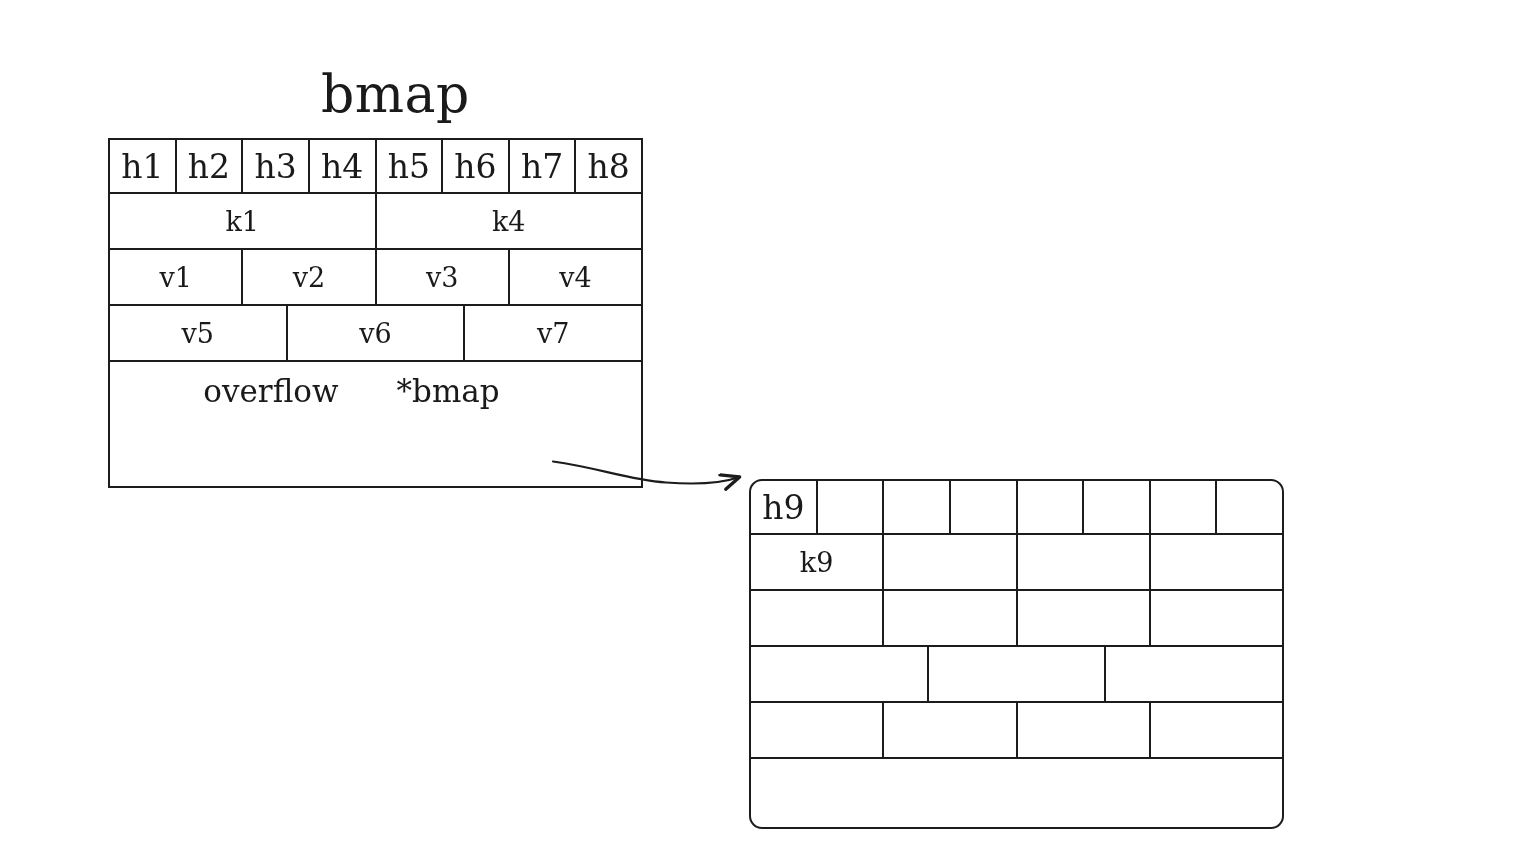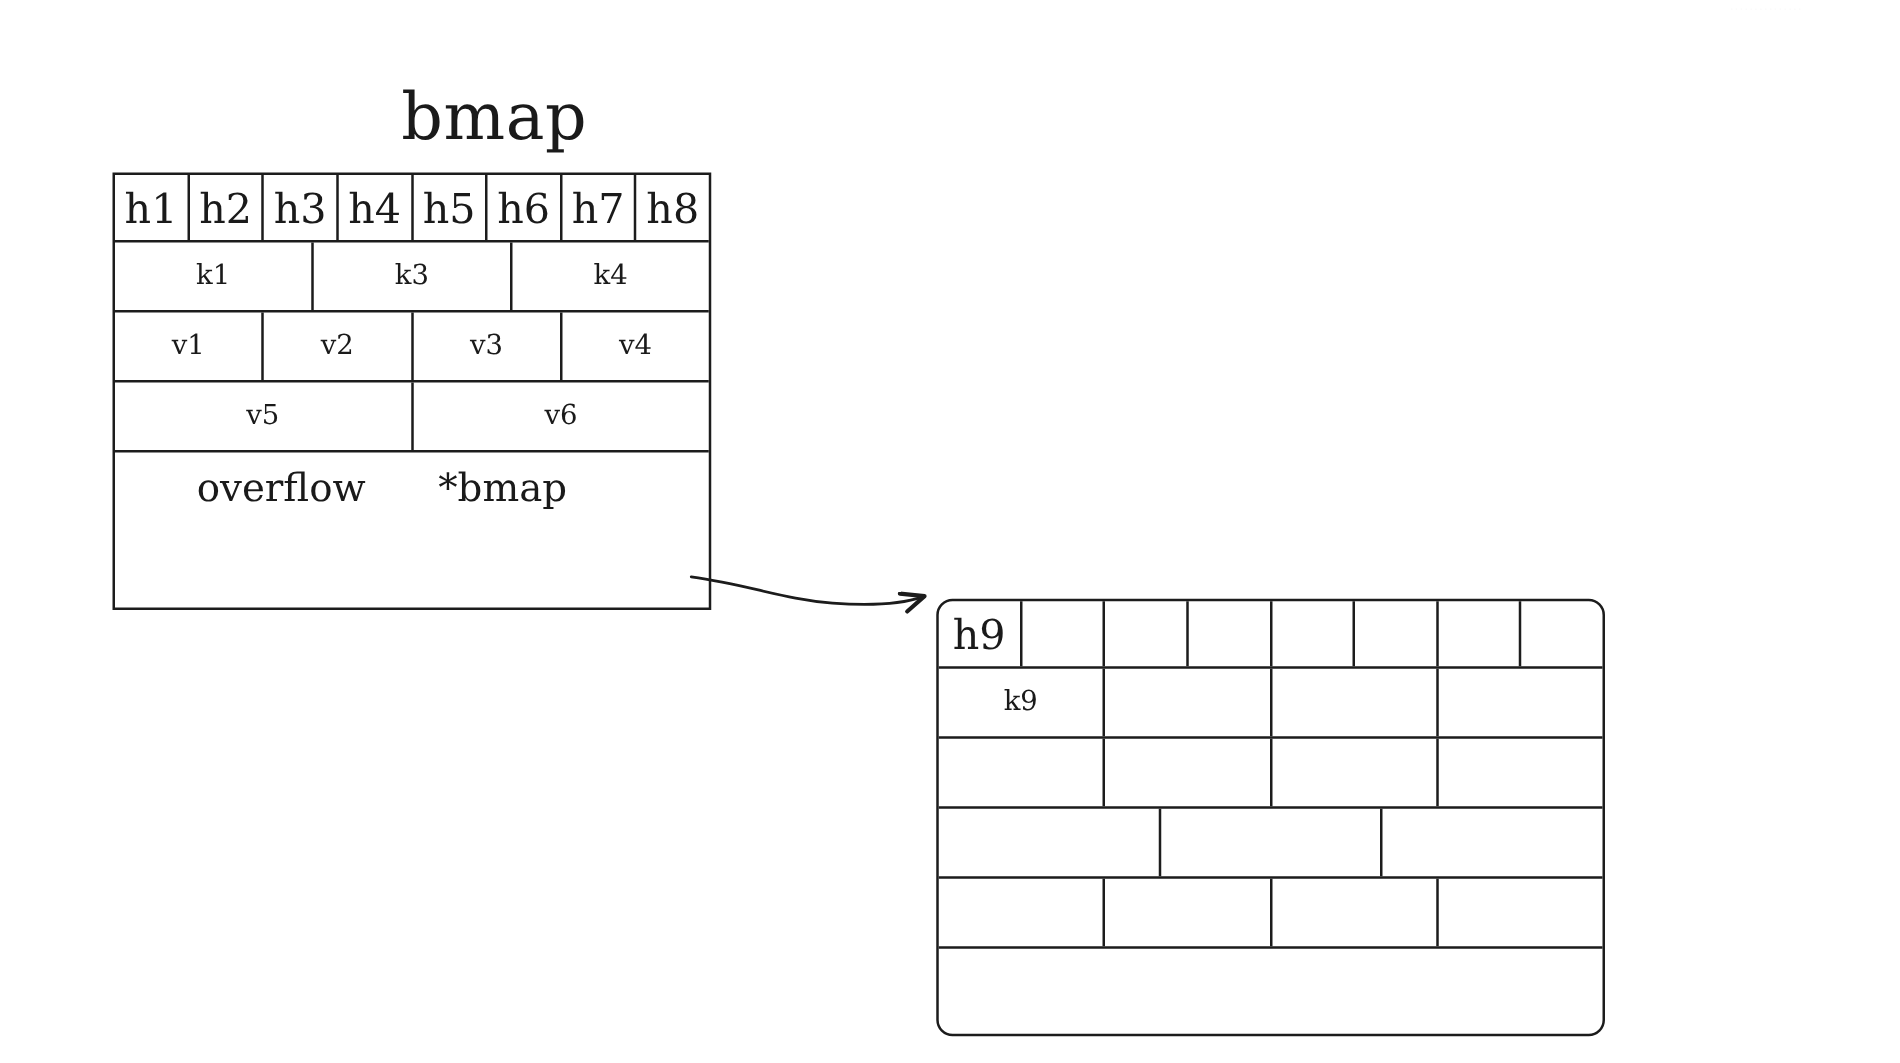--- a/index.html
+++ b/index.html
@@ -54,21 +54,21 @@
   .bcell:last-child { border-right: none; }
 
   
   .row-hash { height: 54px; }
   .row-hash .bcell {
     font-size: 33px;
     letter-spacing: 0px;
   }
 
   .row-kv-tall { height: 56px; }
-  .row-kv-tall .bcell { font-size: 22px; }
+  .row-kv-tall .bcell { font-size: 27px; }
 
   
   .row-overflow { height: 58px; }
   .row-overflow .bcell {
     font-size: 31px;
     justify-content: center;
     border-right: none;
   }
   .of-text {
     display: inline-flex;
@@ -110,50 +110,50 @@
 </style>
 </head>
 <body>
 
 <div id="canvas">
 
   <div class="watermark">···············</div>
 
   <div class="diagram-title" style="left:277px; top:68px;margin-left:44px;">bmap</div>
 
-  <div class="bucket" id="main-bucket" style="left:90px; top:138px; width:479px; height:350px;">
+  <div class="bucket" id="main-bucket" style="left:108px; top:138px; width:535px; height:350px;">
 
     <div class="brow row-hash">
       <div class="bcell">h1</div>
       <div class="bcell">h2</div>
       <div class="bcell">h3</div>
       <div class="bcell">h4</div>
       <div class="bcell">h5</div>
       <div class="bcell">h6</div>
       <div class="bcell">h7</div>
       <div class="bcell">h8</div>
     </div>
 
     <div class="brow row-kv-tall">
       <div class="bcell">k1</div>
-      <div class="bcell">k3</div>
       <div class="bcell">k4</div>
     </div>
 
 
     <div class="brow row-kv-tall">
       <div class="bcell">v1</div>
       <div class="bcell">v2</div>
       <div class="bcell">v3</div>
       <div class="bcell">v4</div>
     </div>
 
     <div class="brow row-kv-tall">
       <div class="bcell">v5</div>
       <div class="bcell">v6</div>
+      <div class="bcell">v7</div>
     </div>
 
     <div class="brow row-overflow">
       <div class="bcell">
         <span class="of-text">
           <span>overflow</span>
           <span>*bmap</span>
         </span>
       </div>
     </div>

